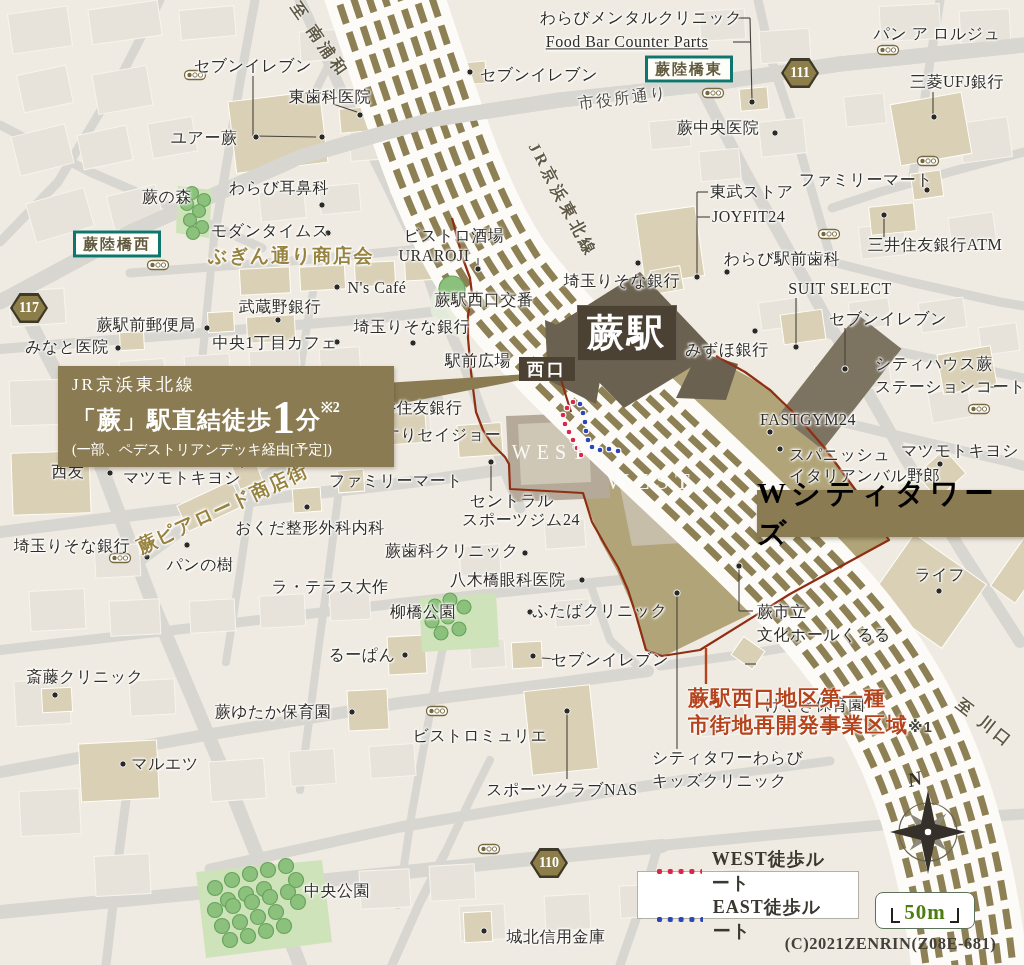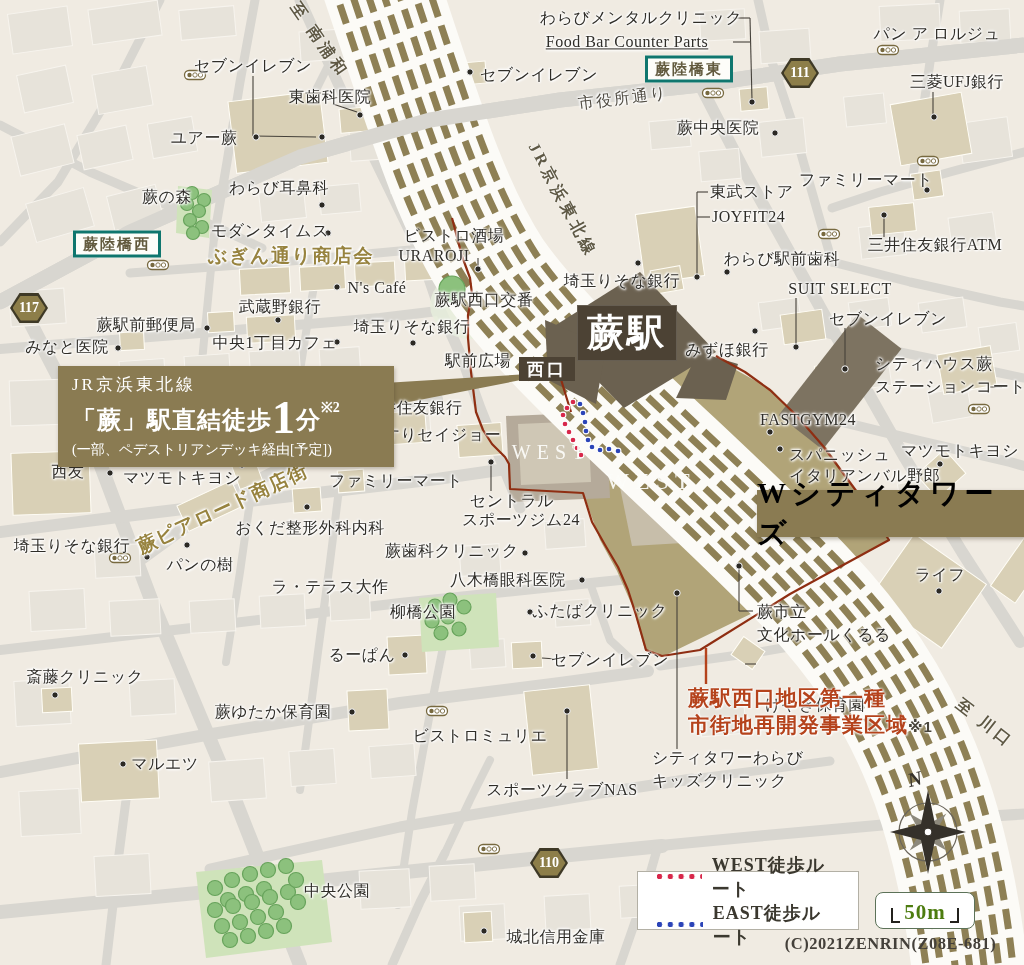--- a/index.html
+++ b/index.html
@@ -38,21 +38,21 @@
         padding:7px 8px 8px 14px;z-index:3;box-shadow:1px 2px 4px rgba(60,50,30,.3);}
   .callout .c1{font:500 17px "Liberation Serif",serif;letter-spacing:3px;}
   .callout .c2{font:600 24px "Liberation Serif",serif;letter-spacing:1px;margin-top:1px;}
   .callout .c2 .big{font-size:46px;font-weight:600;line-height:.8;vertical-align:-5px;}
   .callout .c2 sup{font-size:14px;vertical-align:16px;letter-spacing:0;}
   .callout .c3{font:500 14px "Liberation Serif",serif;margin-top:4px;letter-spacing:0;}
   .redtext{position:absolute;left:688px;top:684px;z-index:2;color:#b5431c;
         font:700 21px/27px "Liberation Sans","DejaVu Sans",sans-serif;letter-spacing:1px;
         text-shadow:0 0 2px #fff,0 0 3px #fff,1px 1px 2px #fff;}
   .redtext .note{color:#4a463c;font-size:15px;font-weight:600;}
-  .legend{position:absolute;left:637px;top:871px;width:222px;height:59px;background:#fff;
+  .legend{position:absolute;left:637px;top:871px;width:222px;height:48px;background:#fff;
         border:1px solid #b3b0a5;z-index:2;display:flex;flex-direction:column;justify-content:center;
         gap:0;padding:0 18px;box-sizing:border-box;}
   .legend .row{display:flex;align-items:center;gap:10px;}
   .legend .dotline{width:54px;height:7px;background-repeat:repeat-x;background-size:10.8px 7px;}
   .legend .lab{font:600 18px "Liberation Serif",serif;color:#3b382f;letter-spacing:1px;}
   .scalebox{position:absolute;left:875px;top:892px;width:100px;height:37px;background:#fff;
         border:1.5px solid #5c7258;border-radius:8px;z-index:2;display:flex;align-items:flex-end;
         justify-content:center;padding-bottom:5px;box-sizing:border-box;gap:4px;}
   .scalebox .tickL{width:7px;height:13px;border-left:2px solid #23211c;border-bottom:2px solid #23211c;}
   .scalebox .tickR{width:7px;height:13px;border-right:2px solid #23211c;border-bottom:2px solid #23211c;}

